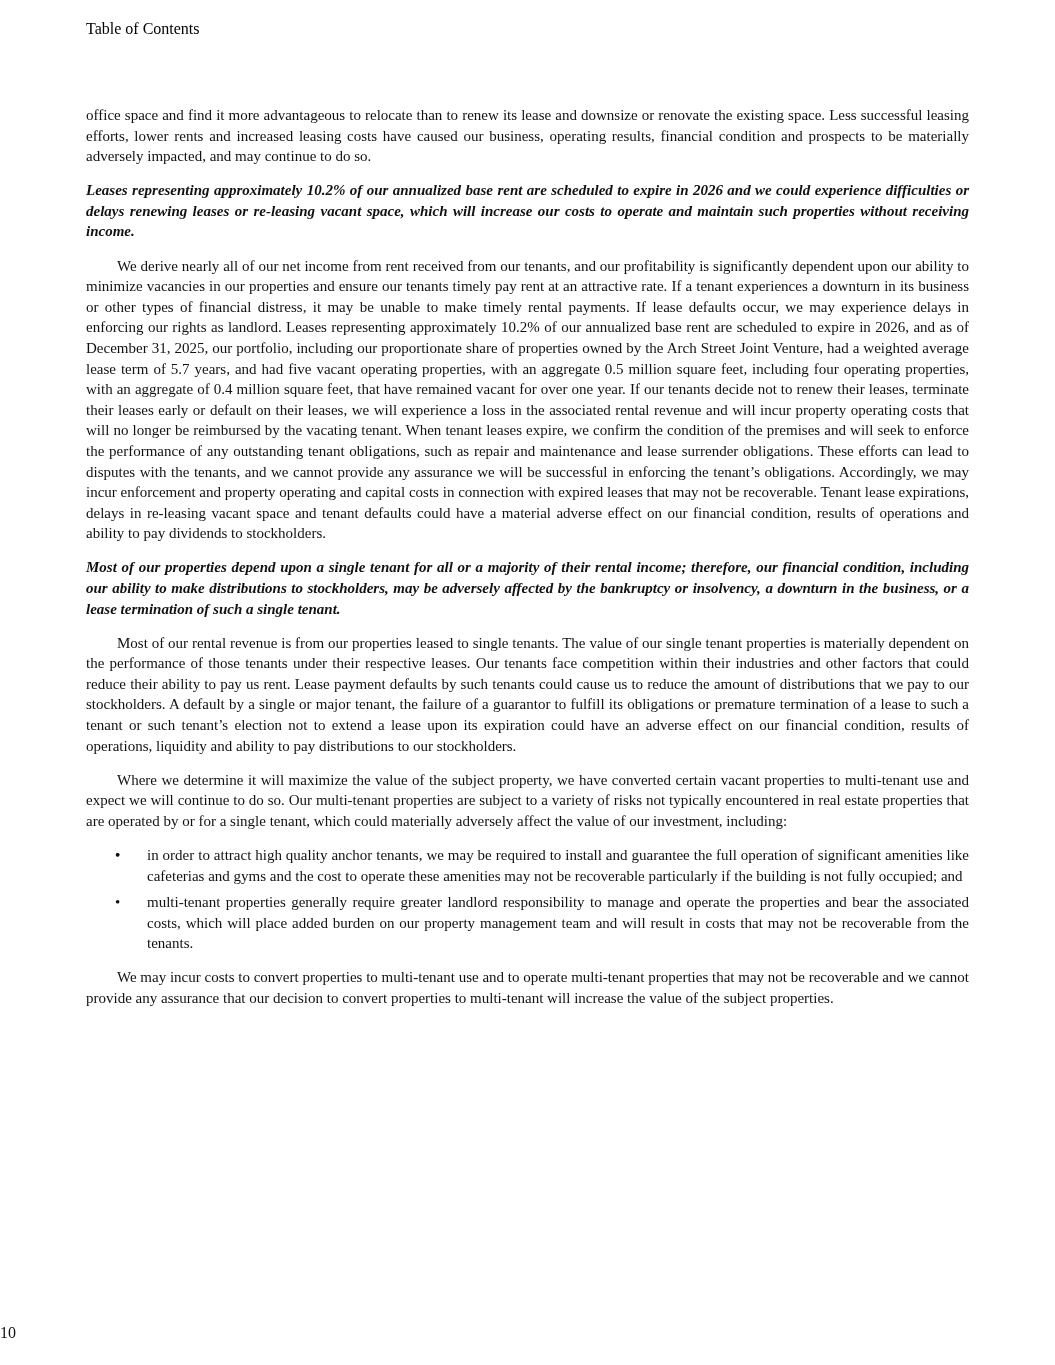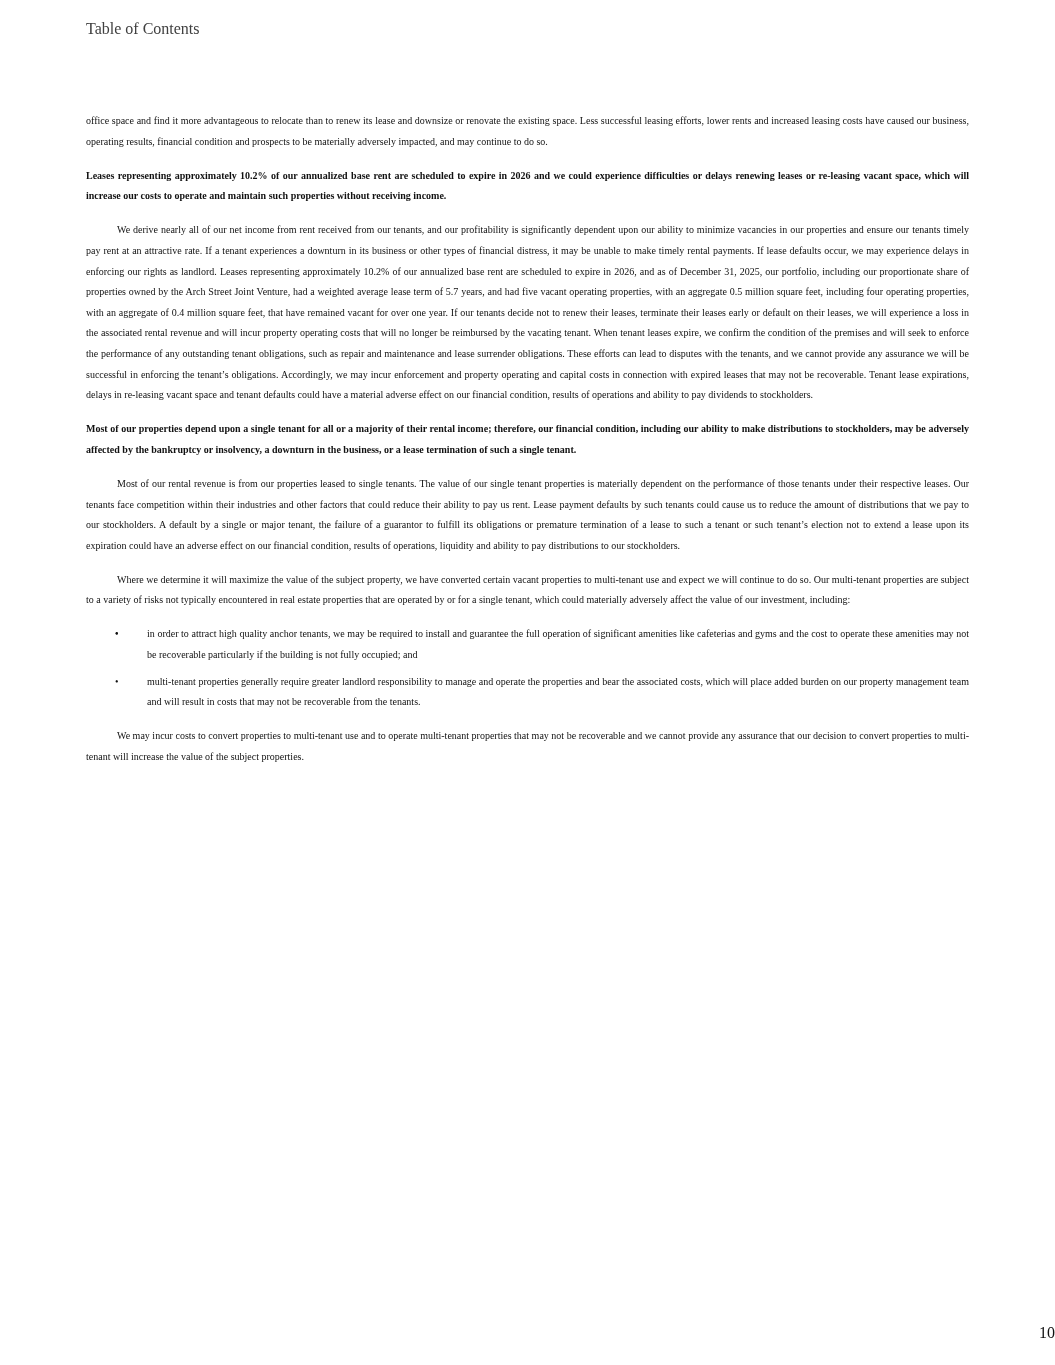--- a/index.html
+++ b/index.html
@@ -14,41 +14,42 @@
       overflow: hidden;
       font-family: "Liberation Serif", serif;
       color: #111111;
     }
     .toc-link {
       position: absolute;
       left: 86px;
       top: 19px;
       font-size: 16px;
       line-height: 20px;
-      color: #404040;
+      color: #000000;
       text-decoration: none;
       cursor: pointer;
     }
     .content {
       position: absolute;
       left: 86px;
-      top: 111px;
+      top: 105px;
       width: 883px;
-      font-size: 10px;
+      font-size: 15px;
       line-height: 20.6px;
     }
     .content p {
       margin: 0 0 13.5px 0;
       text-align: justify;
     }
     .content p.indent {
       text-indent: 31px;
     }
     .content p.heading {
       font-weight: bold;
+      font-style: italic;
     }
     .bullets {
       list-style: none;
       margin: 0 0 13.5px 0;
       padding: 0;
     }
     .bullets li {
       position: relative;
       padding-left: 61px;
       margin: 0 0 6px 0;
@@ -57,21 +58,21 @@
     .bullets li .bullet {
       position: absolute;
       left: 29px;
       top: 0;
     }
     .page-number {
       position: absolute;
       left: 0;
       width: 1055px;
       top: 1323px;
-      text-align: right;
+      text-align: left;
       font-size: 16px;
       line-height: 20px;
     }
   </style>
 </head>
 <body>
 
 <a class="toc-link">Table of Contents</a>
 
 <div class="content">

